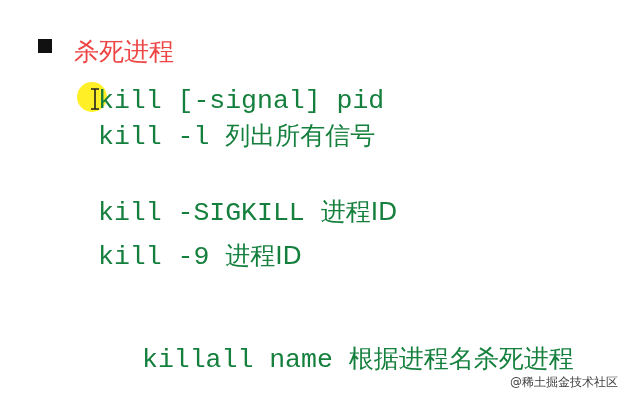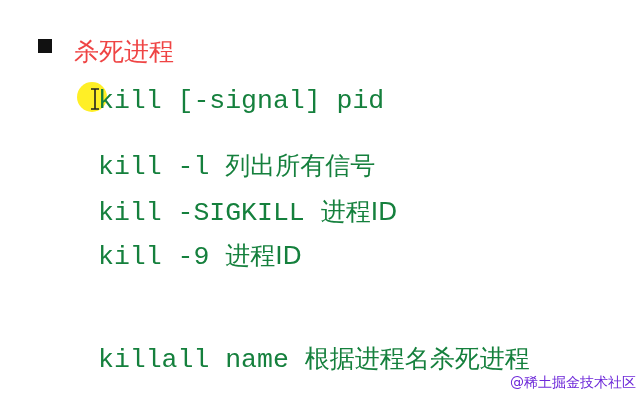--- a/index.html
+++ b/index.html
@@ -45,24 +45,24 @@
       font-size: 26.5px;
       line-height: 32px;
       white-space: pre;
       color: #15803d;
     }
     .cmd-line .cjk {
       font-family: "DejaVu Sans", sans-serif;
       font-size: 25px;
     }
     .line-1 { top: 84px; }
-    .line-2 { top: 150px; }
+    .line-2 { top: 120px; }
     .line-3 { top: 196px; }
     .line-4 { top: 240px; }
-    .line-5 { top: 343px; }
+    .line-5 { top: 343px; margin-left: 44px; }
 
     .cursor-highlight {
       position: absolute;
       left: 77px;
       top: 82px;
       width: 30px;
       height: 30px;
       border-radius: 50%;
       background: rgba(255, 236, 0, 0.85);
     }
@@ -71,22 +71,22 @@
       left: 90px;
       top: 88px;
       width: 10px;
       height: 22px;
     }
     .watermark {
       position: absolute;
       left: 510px;
       top: 374px;
       font-family: "DejaVu Sans", sans-serif;
-      font-size: 14px;
-      color: #6d28d9;
+      font-size: 12px;
+      color: #404040;
       white-space: nowrap;
     }
   </style>
 </head>
 <body>
 
 <div class="bullet-row">
   <span class="bullet-square"></span>
 </div>
 <div class="heading">杀死进程</div>

